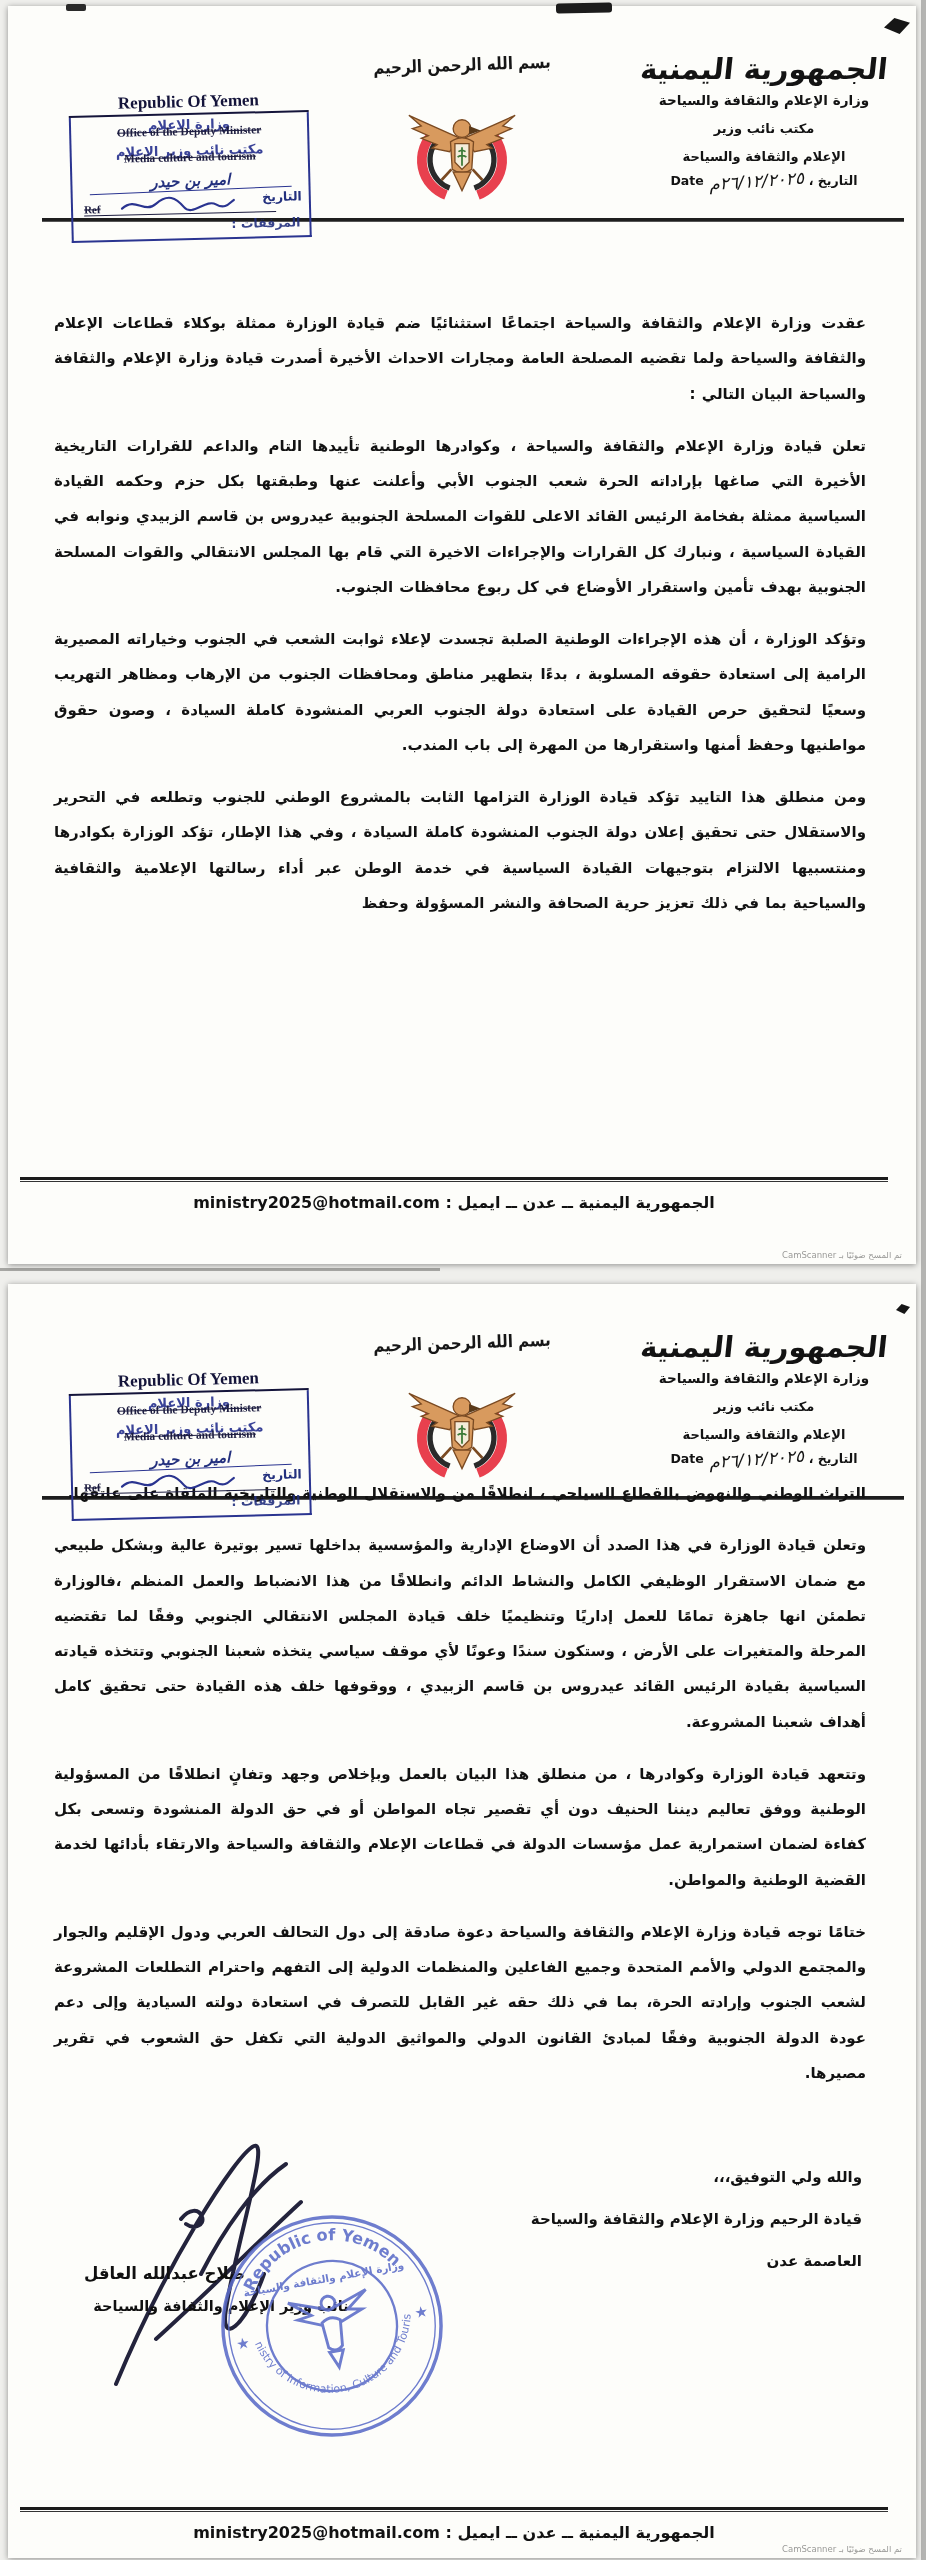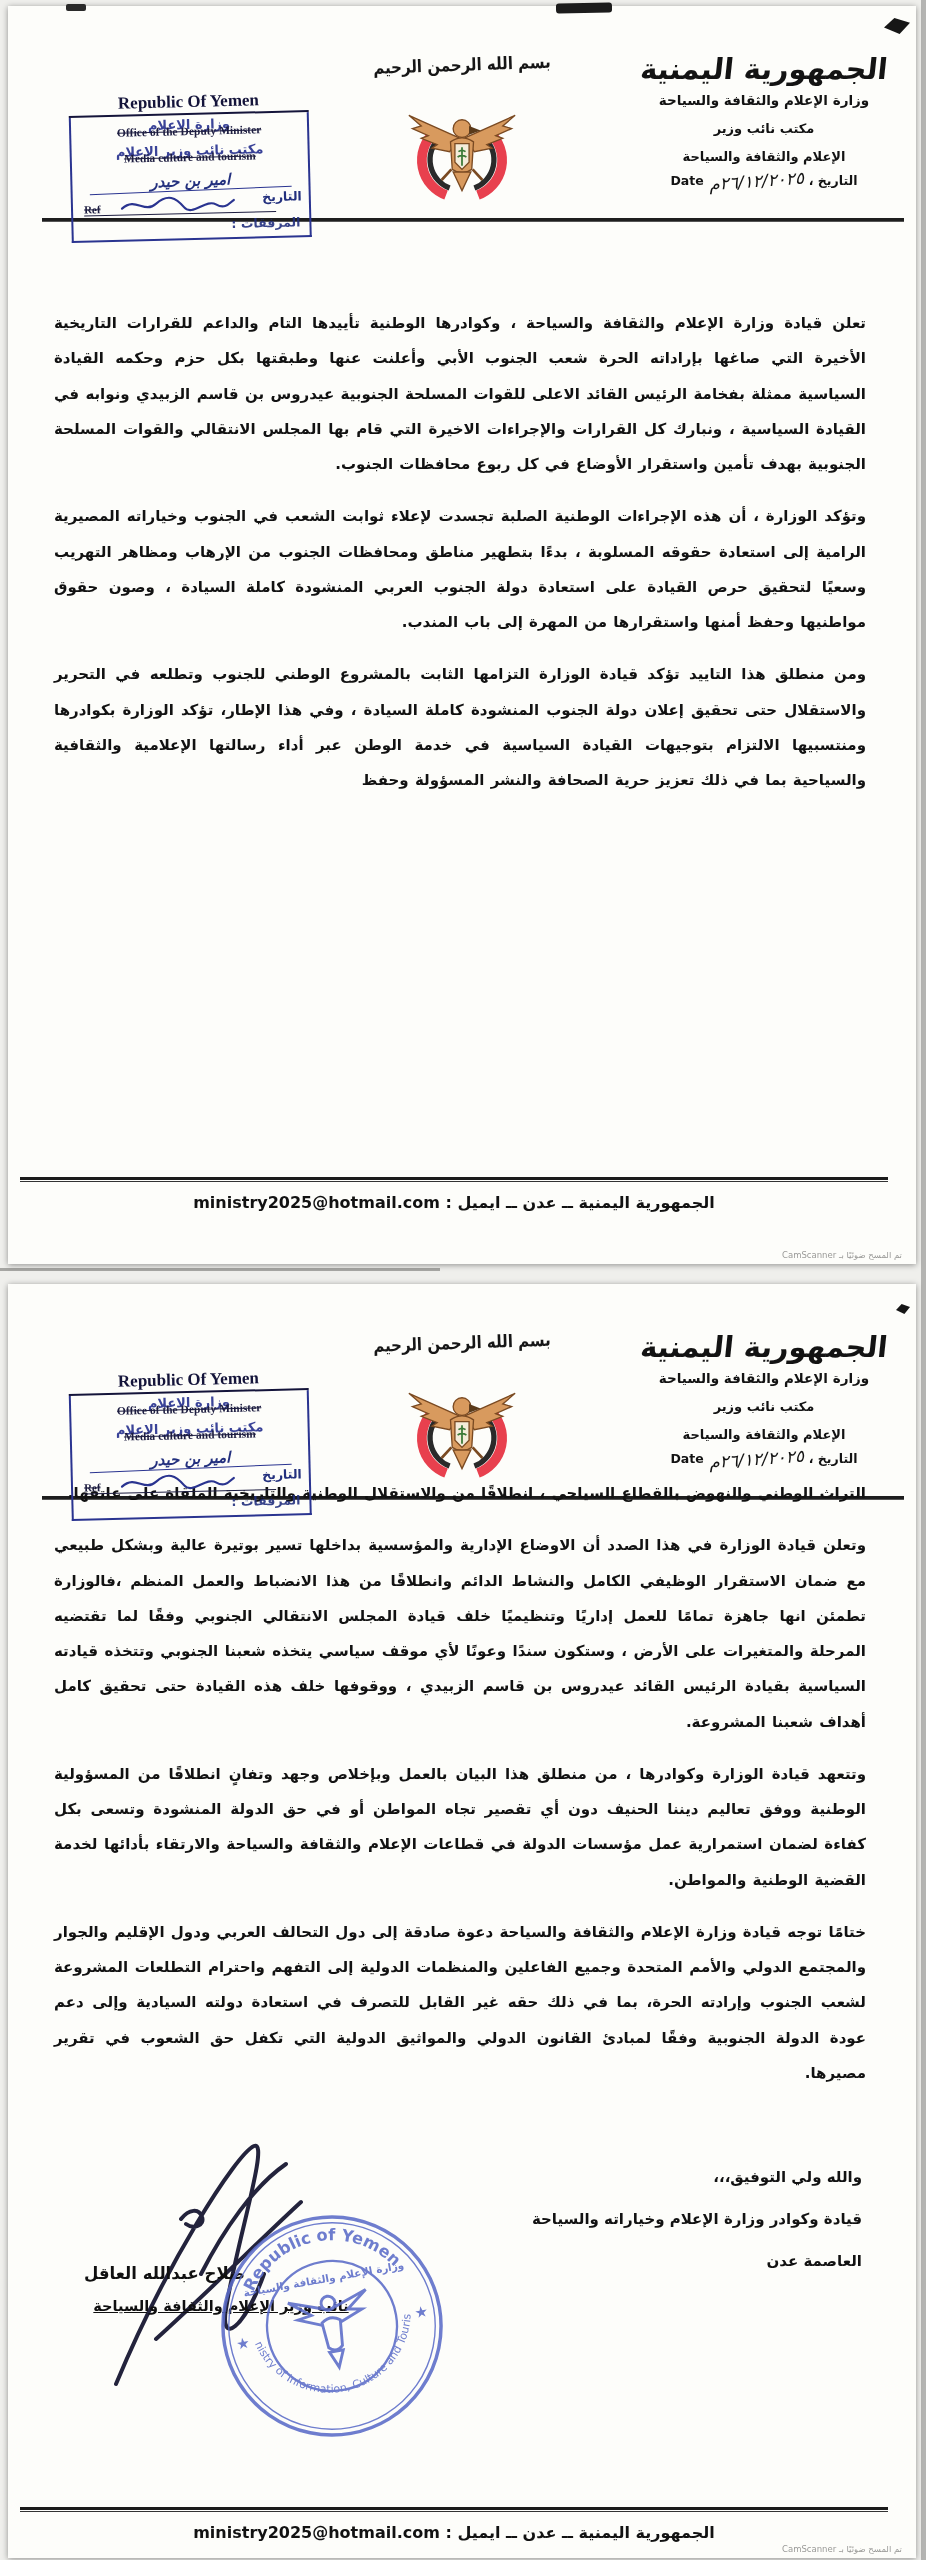--- a/index.html
+++ b/index.html
@@ -51,21 +51,21 @@
   .doc-body p { font-size:15px; font-weight:700; line-height:2.35; margin-bottom:17px; word-spacing:1px; }
   .stmt-head { font-size:15.5px; font-weight:700; line-height:2.5; text-decoration:underline; text-underline-offset:5px; margin:4px 0 2px; }
   .stmt-wrap { margin:4px 0 20px; }
 
   
   .closing { position:absolute; top:884px; right:54px; text-align:right; direction:rtl; font-weight:700; font-size:15px; color:#121212; z-index:1; }
   .closing div { margin-bottom:24px; }
   .sig-area { position:absolute; left:48px; top:840px; width:420px; height:420px; }
   .sig-svg { position:absolute; left:30px; top:0; width:250px; height:300px; z-index:1; }
   .sig-name { position:absolute; top:140px; left:28px; width:270px; text-align:left; font-size:16.5px; font-weight:700; color:#101010; letter-spacing:1px; z-index:2; }
-  .sig-title { position:absolute; top:174px; left:0; width:330px; text-align:center; font-size:14.5px; font-weight:700; color:#101010; z-index:2;text-decoration:underline; }
+  .sig-title { position:absolute; top:174px; left:0; width:330px; text-align:center; font-size:14.5px; font-weight:700; color:#101010; z-index:2; }
   .seal { position:absolute; left:160px; top:86px; width:232px; height:232px; transform:rotate(-10deg); opacity:.88; z-index:3; }
 
   
   .page-footer { position:absolute; left:12px; right:28px; }
   #page1 .page-footer { bottom:52px; }
   #page2 .page-footer { bottom:16px; }
   .frule { height:5px; border-top:3px solid #1b1b1b; border-bottom:1.5px solid #333; }
   .ftext { margin-top:11px; text-align:center; direction:rtl; font-size:16px; font-weight:700; color:#121212; }
 
   .watermark { position:absolute; right:14px; bottom:4px; font-size:8.5px; color:#8f8f8d; direction:rtl; opacity:.9; }
@@ -131,20 +131,21 @@
             <path d="M4 14 C18 2 26 20 38 10 S58 4 66 14 S88 6 98 12 S112 10 116 8" stroke="#2a3490" stroke-width="2.2" fill="none" stroke-linecap="round"></path>
           </svg>
         </div>
         <div class="attach-row">المرفقات :</div>
       </div>
     </div>
 
     <div class="hrule"></div>
 
     <div class="doc-body">
+      <p>عقدت وزارة الإعلام والثقافة والسياحة اجتماعًا استثنائيًا ضم قيادة الوزارة ممثلة بوكلاء قطاعات الإعلام والثقافة والسياحة ولما تقضيه المصلحة العامة ومجارات الاحداث الأخيرة أصدرت قيادة وزارة الإعلام والثقافة والسياحة البيان التالي :</p>
       <p>تعلن قيادة وزارة الإعلام والثقافة والسياحة ، وكوادرها الوطنية تأييدها التام والداعم للقرارات التاريخية الأخيرة التي صاغها بإراداته الحرة شعب الجنوب الأبي وأعلنت عنها وطبقتها بكل حزم وحكمه القيادة السياسية ممثلة بفخامة الرئيس القائد الاعلى للقوات المسلحة الجنوبية عيدروس بن قاسم الزبيدي ونوابه في القيادة السياسية ، ونبارك كل القرارات والإجراءات الاخيرة التي قام بها المجلس الانتقالي والقوات المسلحة الجنوبية بهدف تأمين واستقرار الأوضاع في كل ربوع محافظات الجنوب.</p>
       <p>وتؤكد الوزارة ، أن هذه الإجراءات الوطنية الصلبة تجسدت لإعلاء ثوابت الشعب في الجنوب وخياراته المصيرية الرامية إلى استعادة حقوقه المسلوبة ، بدءًا بتطهير مناطق ومحافظات الجنوب من الإرهاب ومظاهر التهريب وسعيًا لتحقيق حرص القيادة على استعادة دولة الجنوب العربي المنشودة كاملة السيادة ، وصون حقوق مواطنيها وحفظ أمنها واستقرارها من المهرة إلى باب المندب.</p>
       <p>ومن منطلق هذا التاييد تؤكد قيادة الوزارة التزامها الثابت بالمشروع الوطني للجنوب وتطلعه في التحرير والاستقلال حتى تحقيق إعلان دولة الجنوب المنشودة كاملة السيادة ، وفي هذا الإطار، تؤكد الوزارة بكوادرها ومنتسبيها الالتزام بتوجيهات القيادة السياسية في خدمة الوطن عبر أداء رسالتها الإعلامية والثقافية والسياحية بما في ذلك تعزيز حرية الصحافة والنشر المسؤولة وحفظ</p>
     </div>
 
     <div class="page-footer">
       <div class="frule"></div>
       <div class="ftext">الجمهورية اليمنية ــ عدن ــ ايميل : ministry2025@hotmail.com</div>
     </div>
     <div class="watermark">تم المسح ضوئيًا بـ CamScanner</div>
@@ -210,21 +211,21 @@
 
     <div class="doc-body">
       <p>التراث الوطني والنهوض بالقطاع السياحي ، انطلاقًا من والاستقلال الوطنية والتاريخية الملقاة على عاتقها.</p>
       <p>وتعلن قيادة الوزارة في هذا الصدد أن الاوضاع الإدارية والمؤسسية بداخلها تسير بوتيرة عالية وبشكل طبيعي مع ضمان الاستقرار الوظيفي الكامل والنشاط الدائم وانطلاقًا من هذا الانضباط والعمل المنظم ،فالوزارة تطمئن انها جاهزة تمامًا للعمل إداريًا وتنظيميًا خلف قيادة المجلس الانتقالي الجنوبي وفقًا لما تقتضيه المرحلة والمتغيرات على الأرض ، وستكون سندًا وعونًا لأي موقف سياسي يتخذه شعبنا الجنوبي وتتخذه قيادته السياسية بقيادة الرئيس القائد عيدروس بن قاسم الزبيدي ، ووقوفها خلف هذه القيادة حتى تحقيق كامل أهداف شعبنا المشروعة.</p>
       <p>وتتعهد قيادة الوزارة وكوادرها ، من منطلق هذا البيان بالعمل وبإخلاص وجهد وتفانٍ انطلاقًا من المسؤولية الوطنية ووفق تعاليم ديننا الحنيف دون أي تقصير تجاه المواطن أو في حق الدولة المنشودة وتسعى بكل كفاءة لضمان استمرارية عمل مؤسسات الدولة في قطاعات الإعلام والثقافة والسياحة والارتقاء بأدائها لخدمة القضية الوطنية والمواطن.</p>
       <p>ختامًا توجه قيادة وزارة الإعلام والثقافة والسياحة دعوة صادقة إلى دول التحالف العربي ودول الإقليم والجوار والمجتمع الدولي والأمم المتحدة وجميع الفاعلين والمنظمات الدولية إلى التفهم واحترام التطلعات المشروعة لشعب الجنوب وإرادته الحرة، بما في ذلك حقه غير القابل للتصرف في استعادة دولته السيادية وإلى دعم عودة الدولة الجنوبية وفقًا لمبادئ القانون الدولي والمواثيق الدولية التي تكفل حق الشعوب في تقرير مصيرها.</p>
     </div>
 
     <div class="closing">
       <div>والله ولي التوفيق،،،</div>
-      <div>قيادة وكوادر وزارة الإعلام وخياراته والسياحة</div>
+      <div>قيادة الرحيم وزارة الإعلام والثقافة والسياحة</div>
       <div>العاصمة عدن</div>
     </div>
 
     <div class="sig-area">
       <svg class="sig-svg" viewBox="0 0 250 300">
         <path d="M30 260 C80 140 150 30 168 22 C184 15 150 120 140 185 C134 222 158 205 178 150 M115 150 C138 105 168 62 200 40 M70 215 C120 170 180 110 215 78 M95 95 C103 85 113 84 116 93 C119 101 108 106 100 100" stroke="#23233c" stroke-width="4" fill="none" stroke-linecap="round"></path>
       </svg>
       <div class="sig-name">صلاح عبدالله العاقل</div>
       <div class="sig-title">نائب وزير الإعلام والثقافة والسياحة</div>
       <svg class="seal" viewBox="0 0 200 200">

